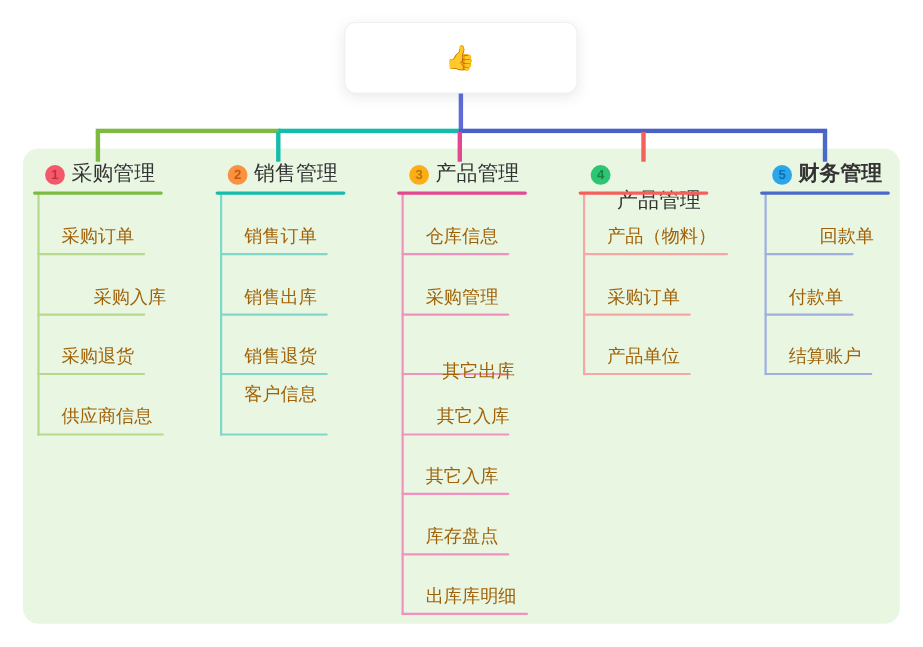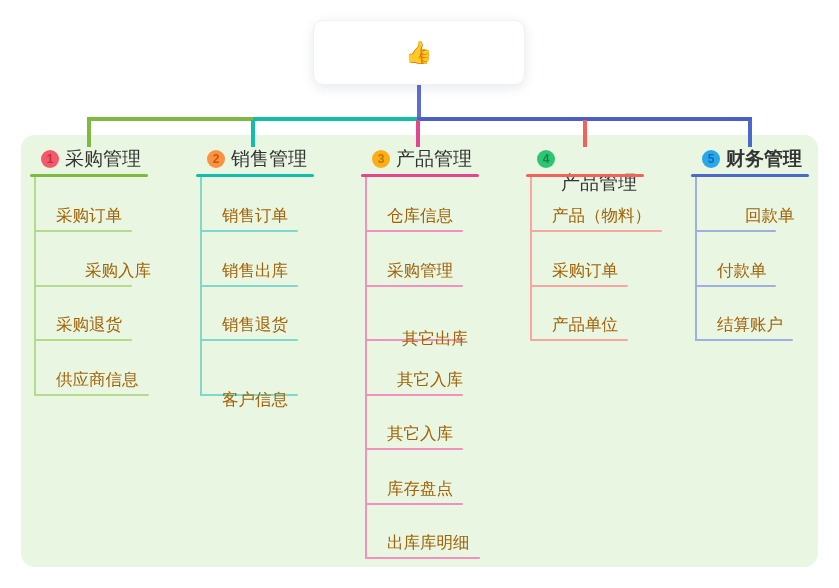--- a/index.html
+++ b/index.html
@@ -73,21 +73,21 @@
       <div class="badge" style="left: 207px; background: rgb(251, 146, 63); color: rgb(195, 89, 15);">2</div>
       <div class="branch-title" style="left: 231px;">销售管理</div>
       <div class="branch-underline" style="left: 196px; width: 118px; background: rgb(20, 188, 171);"></div>
       <div class="subtree-line" style="left: 200px; top: 176px; height: 220px; background: rgb(128, 216, 203);"></div>
       <div class="child-label" style="left: 222px; top: 204px; text-align: right;">销售订单</div>
       <div class="child-underline" style="left: 200px; top: 230px; width: 98px; background: rgb(128, 216, 203);"></div>
       <div class="child-label" style="left: 222px; top: 259px;">销售出库</div>
       <div class="child-underline" style="left: 200px; top: 285px; width: 98px; background: rgb(128, 216, 203);"></div>
       <div class="child-label" style="left: 222px; top: 313px;">销售退货</div>
       <div class="child-underline" style="left: 200px; top: 339px; width: 98px; background: rgb(128, 216, 203);"></div>
-      <div class="child-label" style="left: 222px; top: 388px; text-align: right;">客户信息</div>
+      <div class="child-label" style="left: 222px; top: 348px; text-align: right;">客户信息</div>
       <div class="child-underline" style="left: 200px; top: 394px; width: 98px; background: rgb(128, 216, 203);"></div>
       <div class="vdrop" style="left: 416px; top: 120px; height: 27px; background: rgb(226, 71, 143);"></div>
       <div class="badge" style="left: 372px; background: rgb(252, 174, 23); color: rgb(189, 118, 7);">3</div>
       <div class="branch-title" style="left: 396px;">产品管理</div>
       <div class="branch-underline" style="left: 361px; width: 118px; background: rgb(226, 71, 143);"></div>
       <div class="subtree-line" style="left: 365px; top: 176px; height: 383px; background: rgb(241, 145, 191);"></div>
       <div class="child-label" style="left: 387px; top: 204px;">仓库信息</div>
       <div class="child-underline" style="left: 365px; top: 230px; width: 98px; background: rgb(241, 145, 191);"></div>
       <div class="child-label" style="left: 387px; top: 259px;">采购管理</div>
       <div class="child-underline" style="left: 365px; top: 285px; width: 98px; background: rgb(241, 145, 191);"></div>

